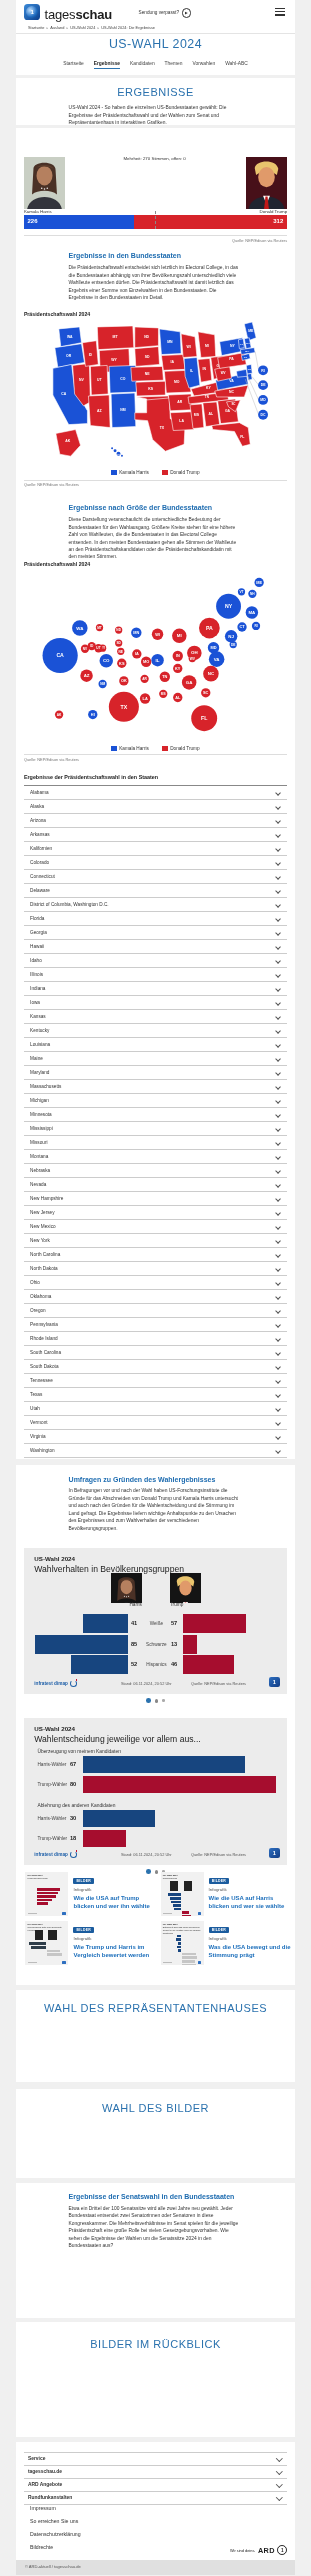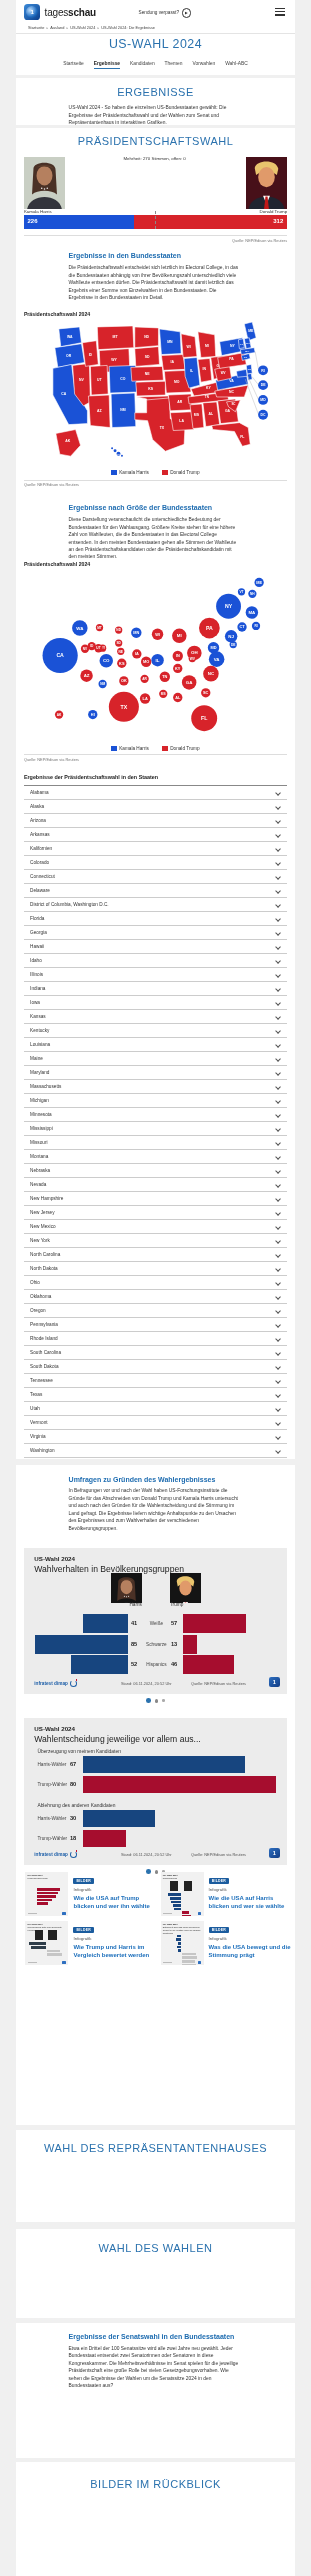--- a/index.html
+++ b/index.html
@@ -5,34 +5,34 @@
   :root{
     --dem:#1a52d6; --rep:#d7232a; --demdark:#17457f; --repdark:#a60d2e;
     --accent:#2b72ae; --link:#1e6cb0; --badge:#1b5c9e;
   }
   html,body{margin:0;padding:0;}
   body{width:311px;background:#f0f0f0;font-family:"Liberation Sans",sans-serif;color:#333;}
   .card{position:relative;margin:0 15.6px;background:#fff;overflow:hidden;}
   .cA{height:75px;}
   .cB{height:47px;margin-top:3.1px;}
   .cC{height:1331px;margin-top:3.1px;}
-  .cD{height:660px;margin-top:6.2px;}
+  .cD{height:520px;margin-top:6.2px;}
   .cE{height:92px;margin-top:4.7px;}
   .cF{height:89px;margin-top:6.7px;}
   .cG{height:135px;margin-top:5.2px;}
   .cH{height:115px;margin-top:4.1px;}
   .cI{height:118px;margin-top:5.2px;}
   .copybar{height:14.5px;margin:0 15.6px;background:#e0e0e0;}
   .copybar span{display:inline-block;margin-left:9.3px;font-size:4.1px;color:#555;line-height:14.5px;}
   
   .logo{position:absolute;left:8.3px;top:3.6px;width:16.6px;height:16.6px;border-radius:3.6px;
     background:linear-gradient(135deg,#3a8ad8,#0b3e8c);display:flex;align-items:center;justify-content:center;}
   .logo .globe{width:11.4px;height:11.4px;border-radius:50%;background:radial-gradient(circle at 35% 35%,#bfe0ff,#1f6cc0 60%,#0a3577);
     display:flex;align-items:center;justify-content:center;color:#fff;font-weight:bold;font-size:6.2px;}
-  .wordmark{position:absolute;left:29px;top:7.3px;font-size:10px;color:#1d1d1d;letter-spacing:-0.2px;}
+  .wordmark{position:absolute;left:29px;top:7.3px;font-size:13px;color:#1d1d1d;letter-spacing:-0.2px;}
   .wordmark b{font-weight:bold;}
   .sendung{position:absolute;left:123px;top:7.8px;font-size:4.7px;color:#333;display:flex;align-items:center;gap:2.6px;}
   .play{width:7.8px;height:7.8px;border:0.7px solid #333;border-radius:50%;display:flex;align-items:center;justify-content:center;font-size:3.6px;color:#333;}
   .burger{position:absolute;right:10.4px;top:8.3px;width:10.4px;height:7.3px;display:flex;flex-direction:column;justify-content:space-between;cursor:pointer;}
   .burger i{display:block;height:1.1px;background:#333;}
   .crumbs{position:absolute;left:12.4px;top:25.4px;font-size:3.9px;color:#444;}
   .crumbs .sep{color:#999;margin:0 2.1px;font-size:3.4px;}
   .hdiv{position:absolute;left:0;top:33px;width:100%;height:0.5px;background:#e4e4e4;}
   .h1{position:absolute;left:0;top:37px;width:100%;text-align:center;font-size:12.4px;font-weight:300;letter-spacing:0.5px;color:var(--accent);}
   .tabs{position:absolute;left:0;top:61px;width:100%;display:flex;justify-content:center;gap:9.9px;font-size:4.9px;color:#444;}
@@ -143,21 +143,20 @@
       <div class="tab">Wahl-ABC</div>
     </div>
 </div>
 
 <div class="card cB">
   <div class="h2" style="top:8.3px">ERGEBNISSE</div>
   <div class="col" style="top:26px">US-Wahl 2024 - So haben die einzelnen US-Bundesstaaten gewählt: Die Ergebnisse der Präsidentschaftswahl und der Wahlen zum Senat und Repräsentantenhaus in interaktiven Grafiken.</div>
 </div>
 
 <div class="card cC">
-  <div class="h2" style="top:7.3px">PRÄSIDENTSCHAFTSWAHL</div>
   <div class="col" style="top:27.5px;text-align:center;font-size:4.4px;">Mehrheit: 270 Stimmen, offen: 0</div>
   <div class="photo" style="left:8.3px;top:28.5px" id="photo-harris">
       <svg viewBox="0 0 60 75" preserveAspectRatio="xMidYMin slice">
     <rect width="60" height="75" fill="#c9cfc4"></rect>
     <path d="M14,18 C13,5 47,5 46,19 L48,54 C40,47 20,47 12,54 Z" fill="#4a3126"></path>
     <ellipse cx="30" cy="27" rx="11.5" ry="14" fill="#b5805f"></ellipse>
     <path d="M18,16 C22,10 40,10 43,17 C36,13 24,13 18,16 Z" fill="#5d3e2c"></path>
     <path d="M5,75 C9,52 51,52 55,75 Z" fill="#33343c"></path>
     <circle cx="26" cy="45" r="1.1" fill="#eee"></circle>
         <circle cx="30" cy="46" r="1.1" fill="#eee"></circle>
@@ -835,21 +834,21 @@
         <div class="ttext"><div class="badge">BILDER</div><div class="tkick">Infografik</div><div class="ttitle">Was die USA bewegt und die Stimmung prägt</div></div>
       </div>
     </div>
 </div>
 
 <div class="card cE">
   <div class="h2" style="top:12.4px">WAHL DES REPRÄSENTANTENHAUSES</div>
 </div>
 
 <div class="card cF">
-  <div class="h2" style="top:13.5px">WAHL DES WAHLEN</div>
+  <div class="h2" style="top:13.5px">WAHL DES BILDER</div>
 </div>
 
 <div class="card cG">
   <div class="h3" style="top:10.4px">Ergebnisse der Senatswahl in den Bundesstaaten</div>
   <div class="col" style="top:22px">Etwa ein Drittel der 100 Senatssitze wird alle zwei Jahre neu gewählt. Jeder Bundesstaat entsendet zwei Senatorinnen oder Senatoren in diese Kongresskammer. Die Mehrheitsverhältnisse im Senat spielen für die jeweilige Präsidentschaft eine große Rolle bei vielen Gesetzgebungsvorhaben. Wie sehen die Ergebnisse der Wahlen um die Senatssitze 2024 in den Bundesstaaten aus?</div>
 </div>
 
 <div class="card cH">
   <div class="h2" style="top:15.6px">BILDER IM RÜCKBLICK</div>
 </div>

